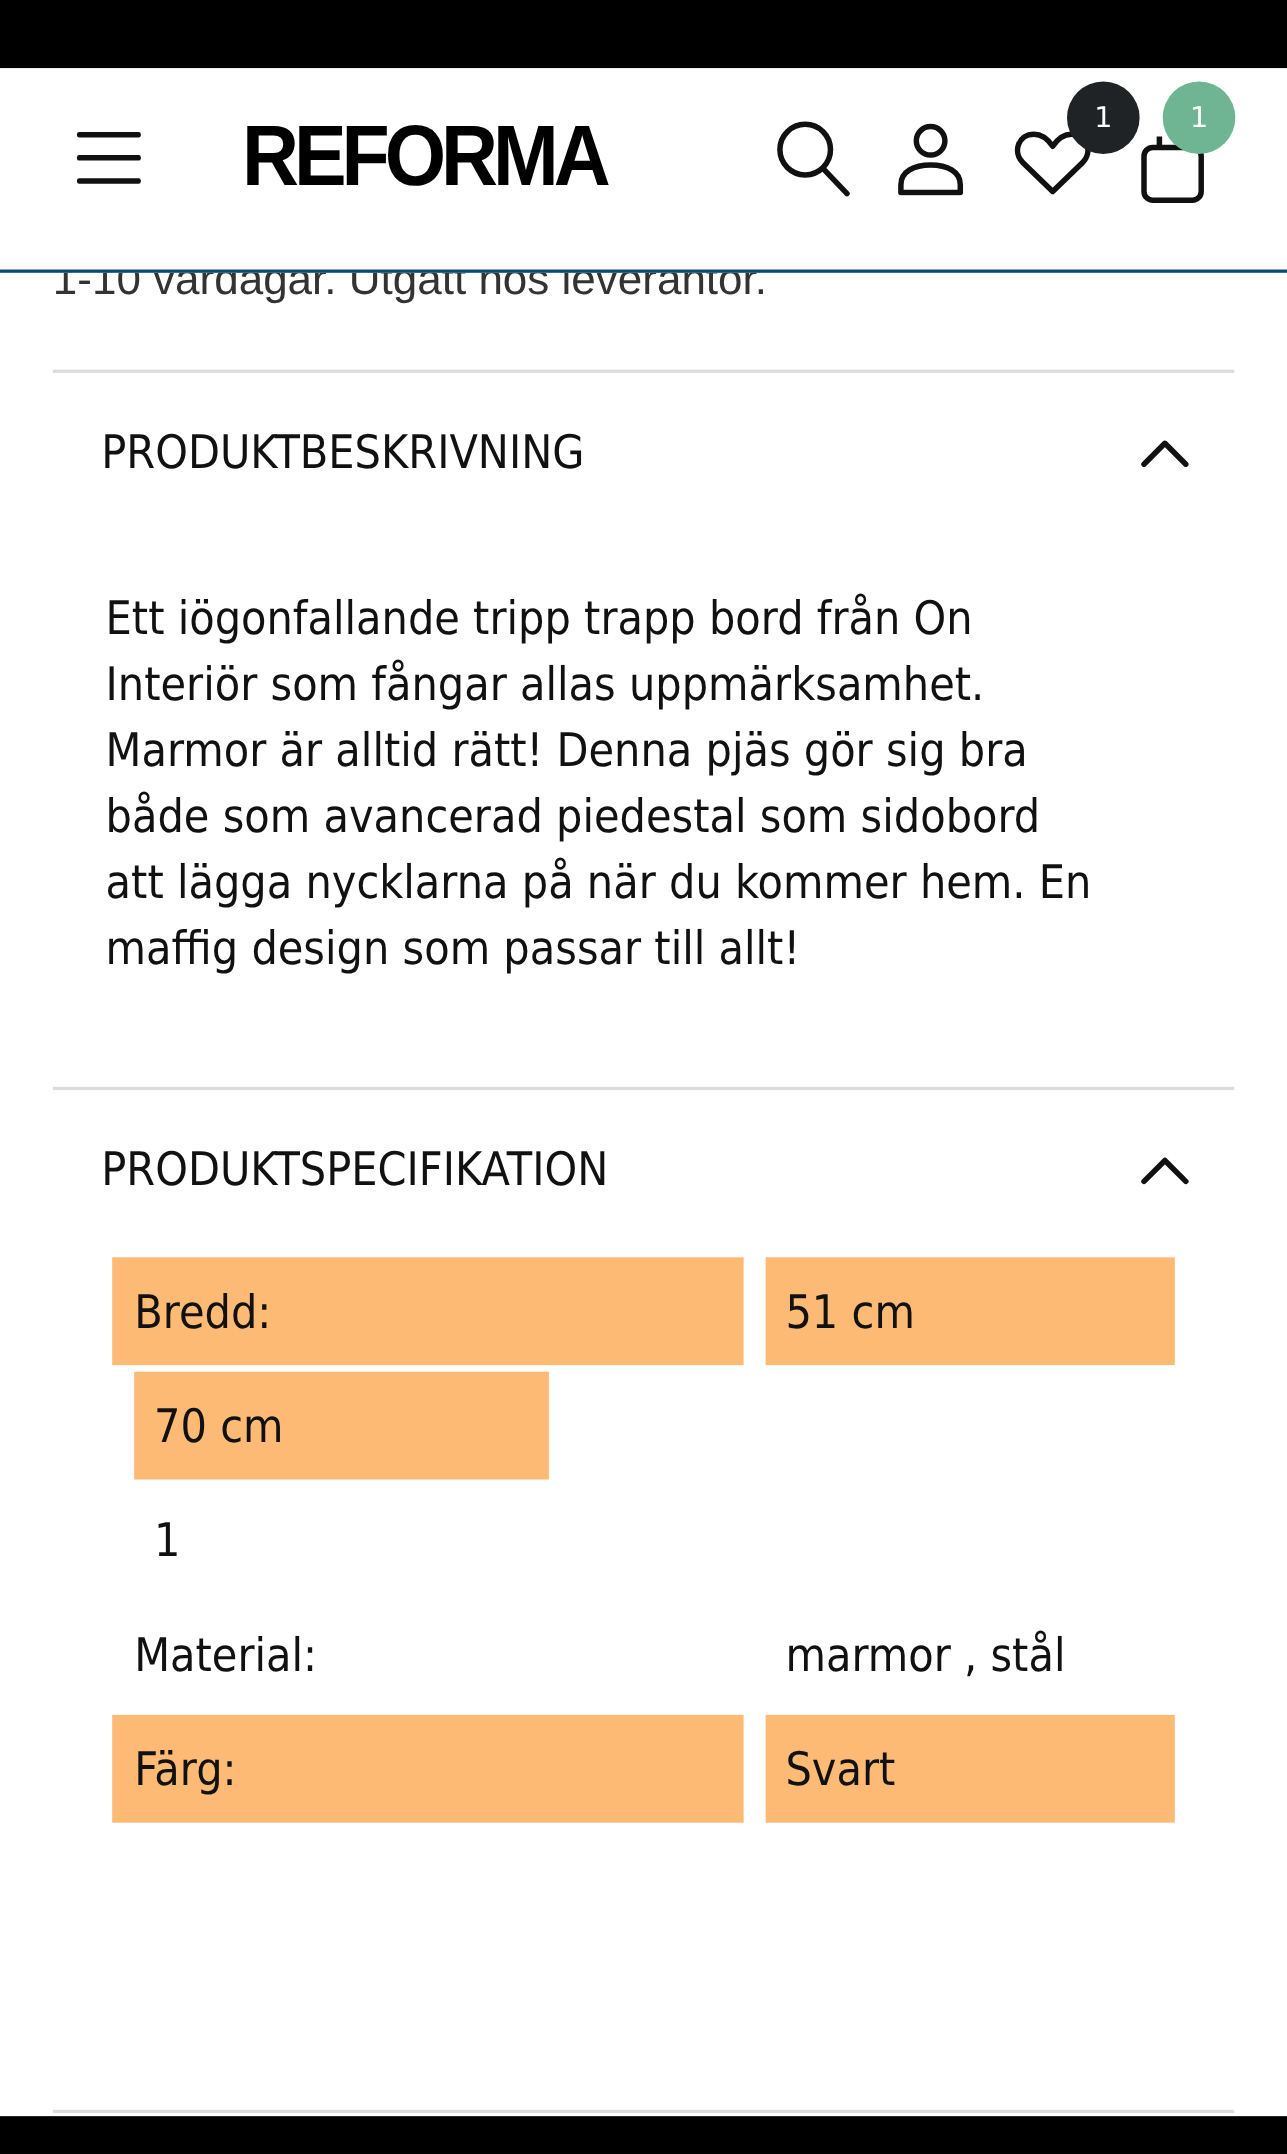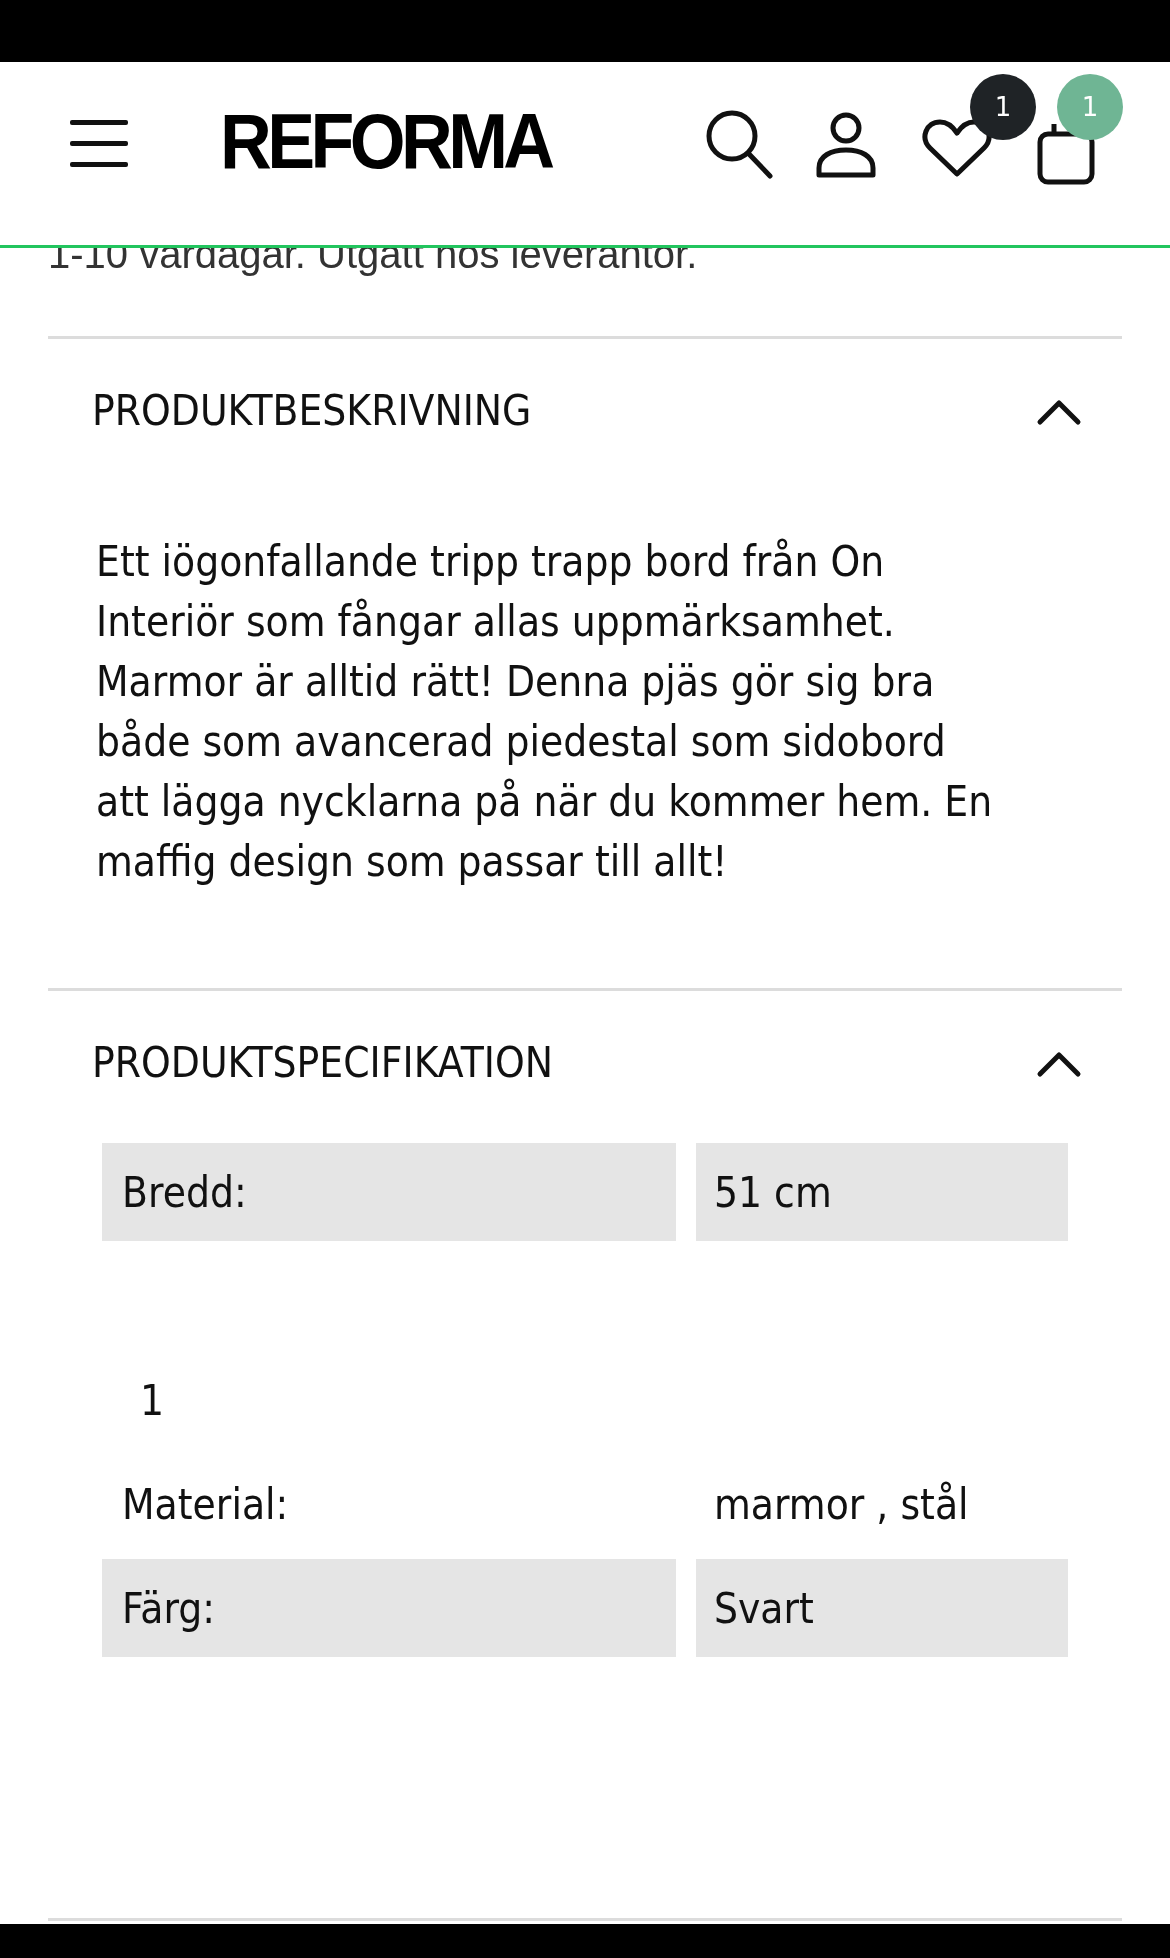--- a/index.html
+++ b/index.html
@@ -5,21 +5,21 @@
     * { box-sizing: border-box; margin: 0; padding: 0; }
     html, body { width: 1170px; height: 1958px; background: #000; overflow: hidden; }
     body { font-family: "Liberation Sans", sans-serif; color: #111; position: relative; }
 
     .top-bar { position: absolute; left: 0; top: 0; width: 1170px; height: 62px; background: #000; }
     .bottom-bar { position: absolute; left: 0; top: 1924px; width: 1170px; height: 34px; background: #000; }
 
     .page { position: absolute; left: 0; top: 62px; width: 1170px; height: 1862px; background: #fff; overflow: hidden; }
 
     
-    .header { position: absolute; left: 0; top: 0; width: 1170px; height: 186px; background: #fff; border-bottom: 3px solid #22c55e; z-index: 5; }
+    .header { position: absolute; left: 0; top: 0; width: 1170px; height: 186px; background: #fff; border-bottom: 3px solid #0c4a6e; z-index: 5; }
     .hamburger { position: absolute; left: 70px; top: 58px; width: 60px; height: 48px; cursor: pointer; }
     .hamburger span { position: absolute; left: 0; width: 58px; height: 5px; background: #111; border-radius: 2px; }
     .hamburger span:nth-child(1) { top: 0; }
     .hamburger span:nth-child(2) { top: 21px; }
     .hamburger span:nth-child(3) { top: 42px; }
 
     .logo { position: absolute; left: 220px; top: 40px; font-family: "Liberation Sans", sans-serif; font-weight: 700; font-size: 78px; letter-spacing: -5px; color: #000; transform: scaleX(0.92); transform-origin: left center; line-height: 1; }
 
     .icon-btn { position: absolute; cursor: pointer; }
     .icon-btn svg { display: block; }
@@ -37,21 +37,21 @@
 
     .divider { position: absolute; left: 48px; width: 1074px; height: 3px; background: #dcdcdc; }
 
     .section-title { position: absolute; left: 92px; font-family: "DejaVu Sans", sans-serif; font-size: 42px; color: #111; letter-spacing: 0px; transform: scaleX(0.9); transform-origin: left center; white-space: nowrap; cursor: pointer; }
     .chevron { position: absolute; left: 1036px; cursor: pointer; }
 
     .description { position: absolute; left: 96px; top: 470px; width: 990px; font-family: "DejaVu Sans", sans-serif; font-size: 42px; line-height: 60px; color: #111; transform: scaleX(0.9); transform-origin: left top; width: 1100px; }
 
     .spec-table { position: absolute; left: 102px; top: 1078px; width: 966px; }
     .spec-row { position: relative; height: 104px; display: flex; }
-    .spec-row.shaded .spec-label, .spec-row.shaded .spec-value { background: #e5e5e5; }
+    .spec-row.shaded .spec-label, .spec-row.shaded .spec-value { background: #fdba74; }
     .spec-label { width: 583px; height: 98px; margin-top: 3px; padding-left: 20px; display: flex; align-items: center; font-family: "DejaVu Sans", sans-serif; font-size: 42px; color: #111; }
     .spec-value { width: 377px; height: 98px; margin-top: 3px; margin-left: 20px; padding-left: 18px; display: flex; align-items: center; font-family: "DejaVu Sans", sans-serif; font-size: 42px; color: #111; }
     .spec-label span, .spec-value span { display: inline-block; transform: scaleX(0.9); transform-origin: left center; white-space: nowrap; }
   </style>
 </head>
 <body>
 
 <div class="top-bar"></div>
 
 <div class="page">
@@ -125,20 +125,23 @@
   <div class="spec-table">
     <div class="spec-row shaded">
       <div class="spec-label">
           <span>Bredd:</span>
         </div>
       <div class="spec-value">
           <span>51 cm</span>
         </div>
     </div>
     <div class="spec-row shaded">
+      <div class="spec-value">
+          <span>70 cm</span>
+        </div>
     </div>
     <div class="spec-row">
       <div class="spec-value">
           <span>1</span>
         </div>
     </div>
     <div class="spec-row">
       <div class="spec-label">
           <span>Material:</span>
         </div>

